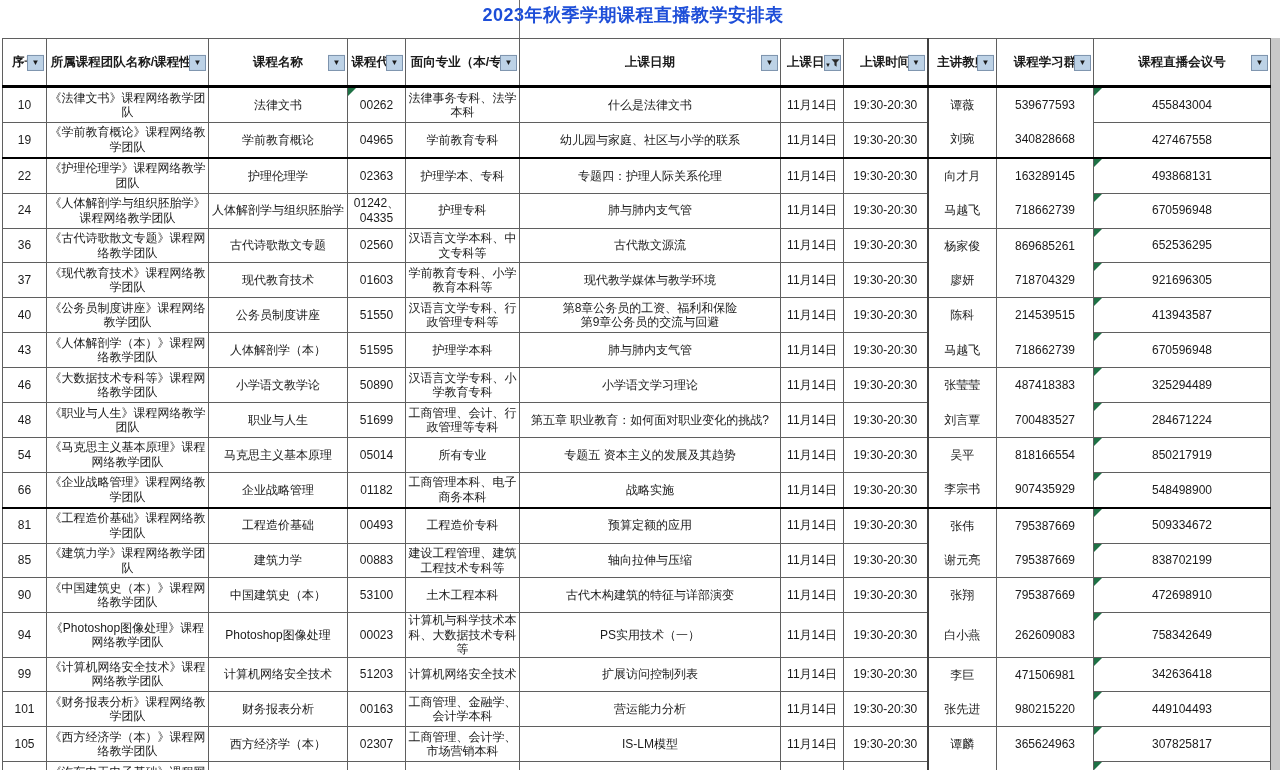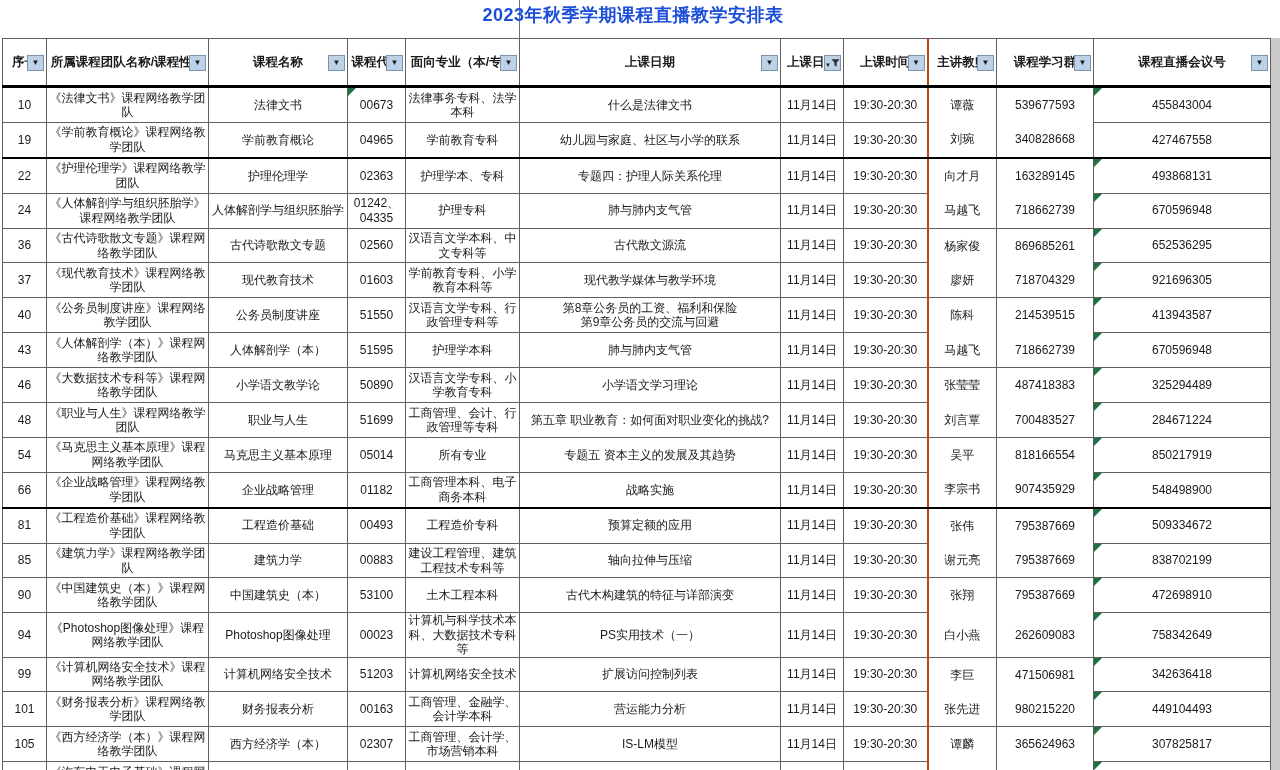--- a/index.html
+++ b/index.html
@@ -32,21 +32,21 @@
   .fbtn.filtered { display:flex; gap:0; }
   .fbtn.filtered .mini-arrow { font-size:6px; line-height:1; color:#1b1b1b; margin-right:0; align-self:flex-end; padding-bottom:2px; }
   .funnel { display:block; }
 
   tbody td { height:33.9px; font-size:12px; line-height:1.2; }
   td.wrap .ctext { white-space:pre-line; display:inline-block; }
   .ctext { white-space:pre-line; }
 
   tbody td.nb { border-bottom:none; }
   tr.thick td { border-bottom:2px solid #000 !important; }
-  td.vthick, th.vthick { border-right:2px solid #c2410c; }
+  td.vthick, th.vthick { border-right:2px solid #404040; }
 
   td.gt::after { content:""; position:absolute; top:0; left:0; width:0; height:0;
                  border-top:8px solid #1e7145; border-right:8px solid transparent; }
 </style>
 </head>
 <body>
 
 <div class="stage">
   <div class="title-divider"></div>
   <div class="sheet-title">2023年秋季学期课程直播教学安排表</div>
@@ -137,21 +137,21 @@
               <span class="arrow">▼</span>
             </span>
           </th>
         </tr>
     </thead>
     <tbody id="tbody">
         <tr>
           <td><span class="ctext">10</span></td>
           <td class="wrap"><span class="ctext">《法律文书》课程网络教学团队</span></td>
           <td><span class="ctext">法律文书</span></td>
-          <td class="gt wrap"><span class="ctext">00673</span></td>
+          <td class="gt wrap"><span class="ctext">00262</span></td>
           <td class="wrap"><span class="ctext">法律事务专科、法学本科</span></td>
           <td class="wrap"><span class="ctext">什么是法律文书</span></td>
           <td><span class="ctext">11月14日</span></td>
           <td class="vthick"><span class="ctext">19:30-20:30</span></td>
           <td class="nb"><span class="ctext">谭薇</span></td>
           <td class="nb"><span class="ctext">539677593</span></td>
           <td class="gt"><span class="ctext">455843004</span></td>
         </tr>
         <tr class="thick">
           <td><span class="ctext">19</span></td>

